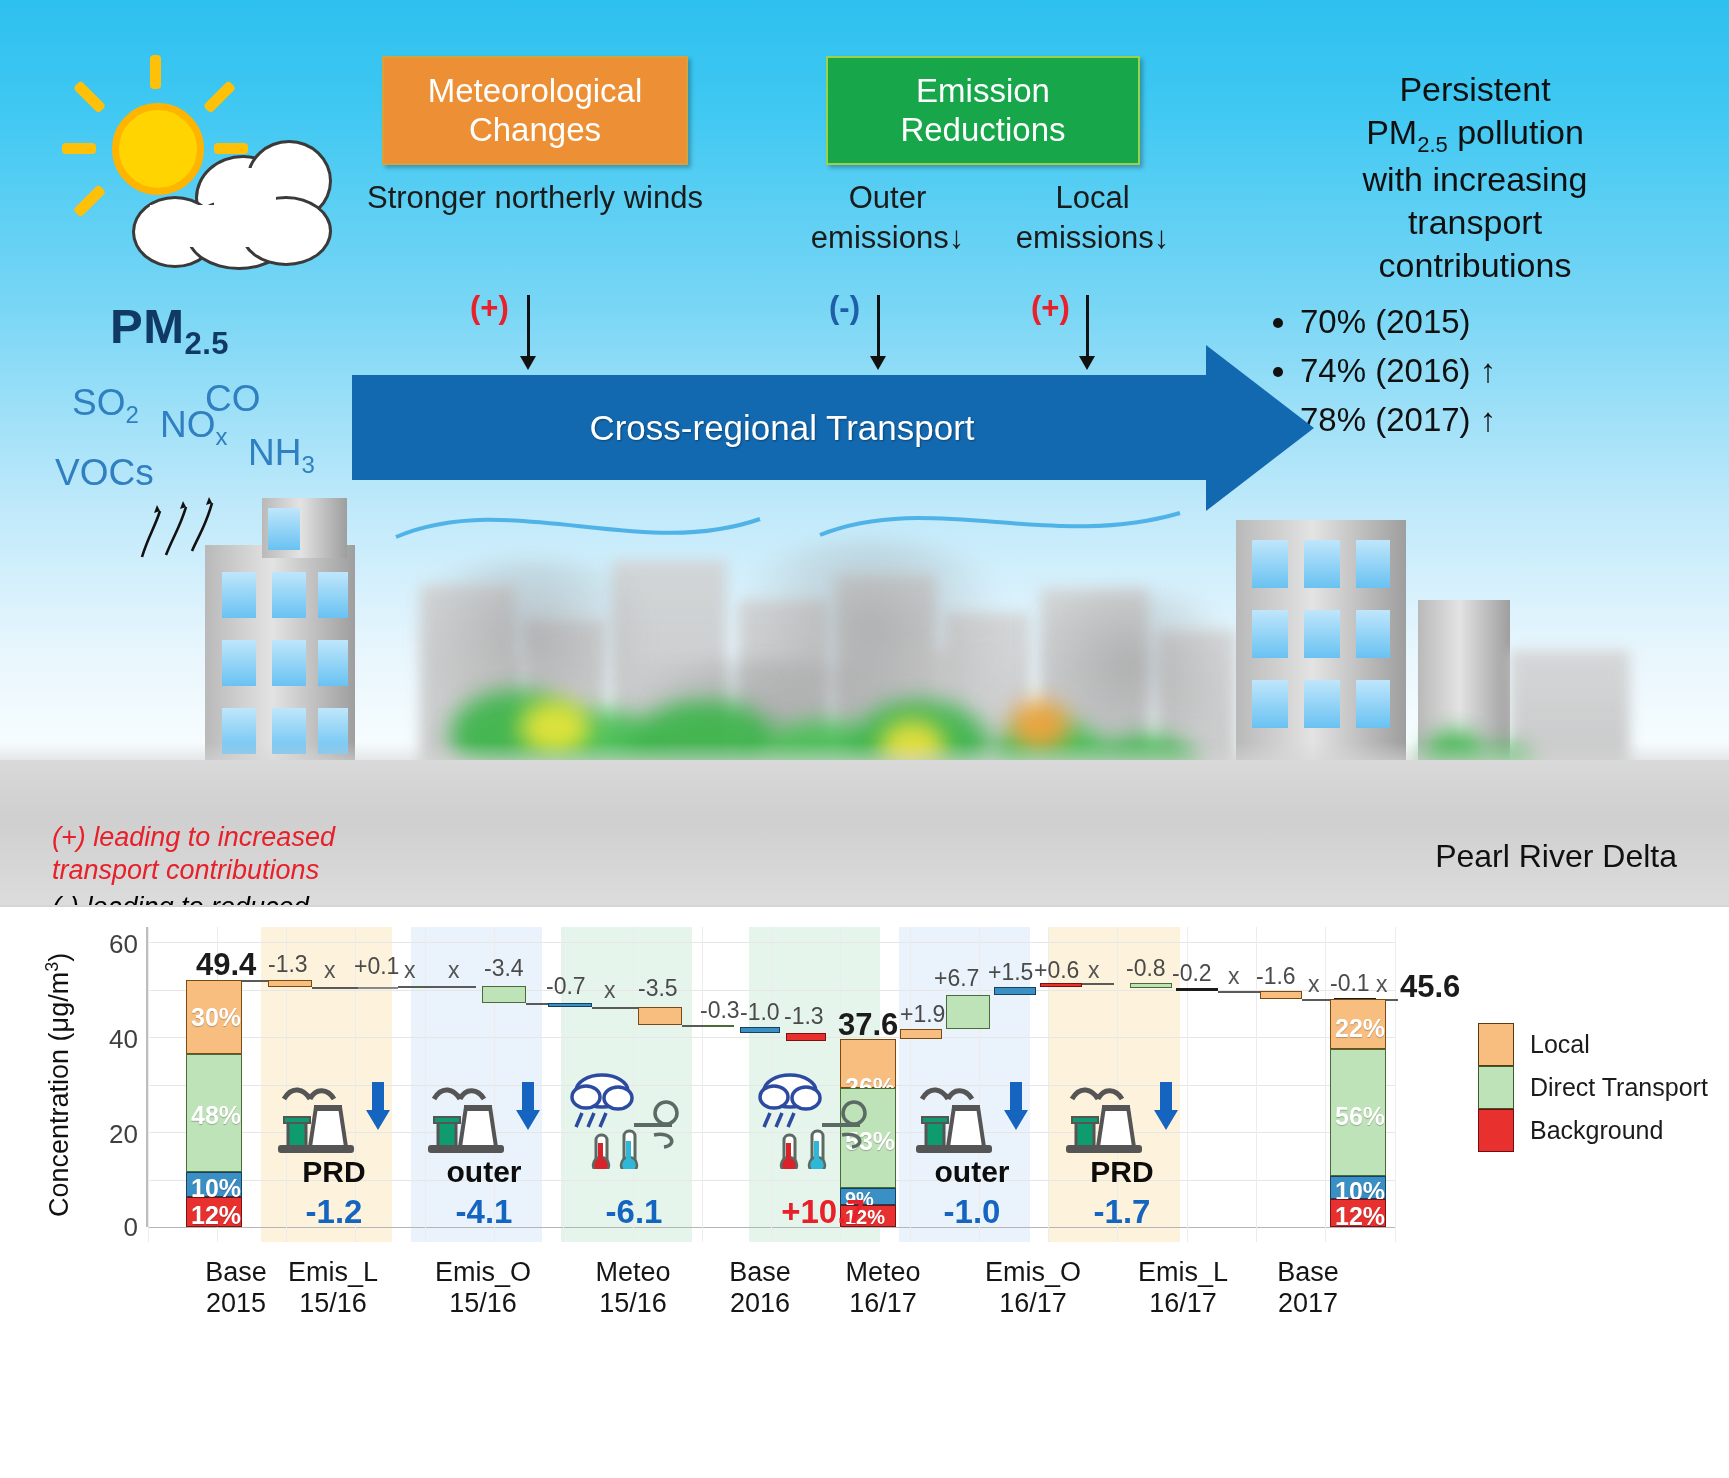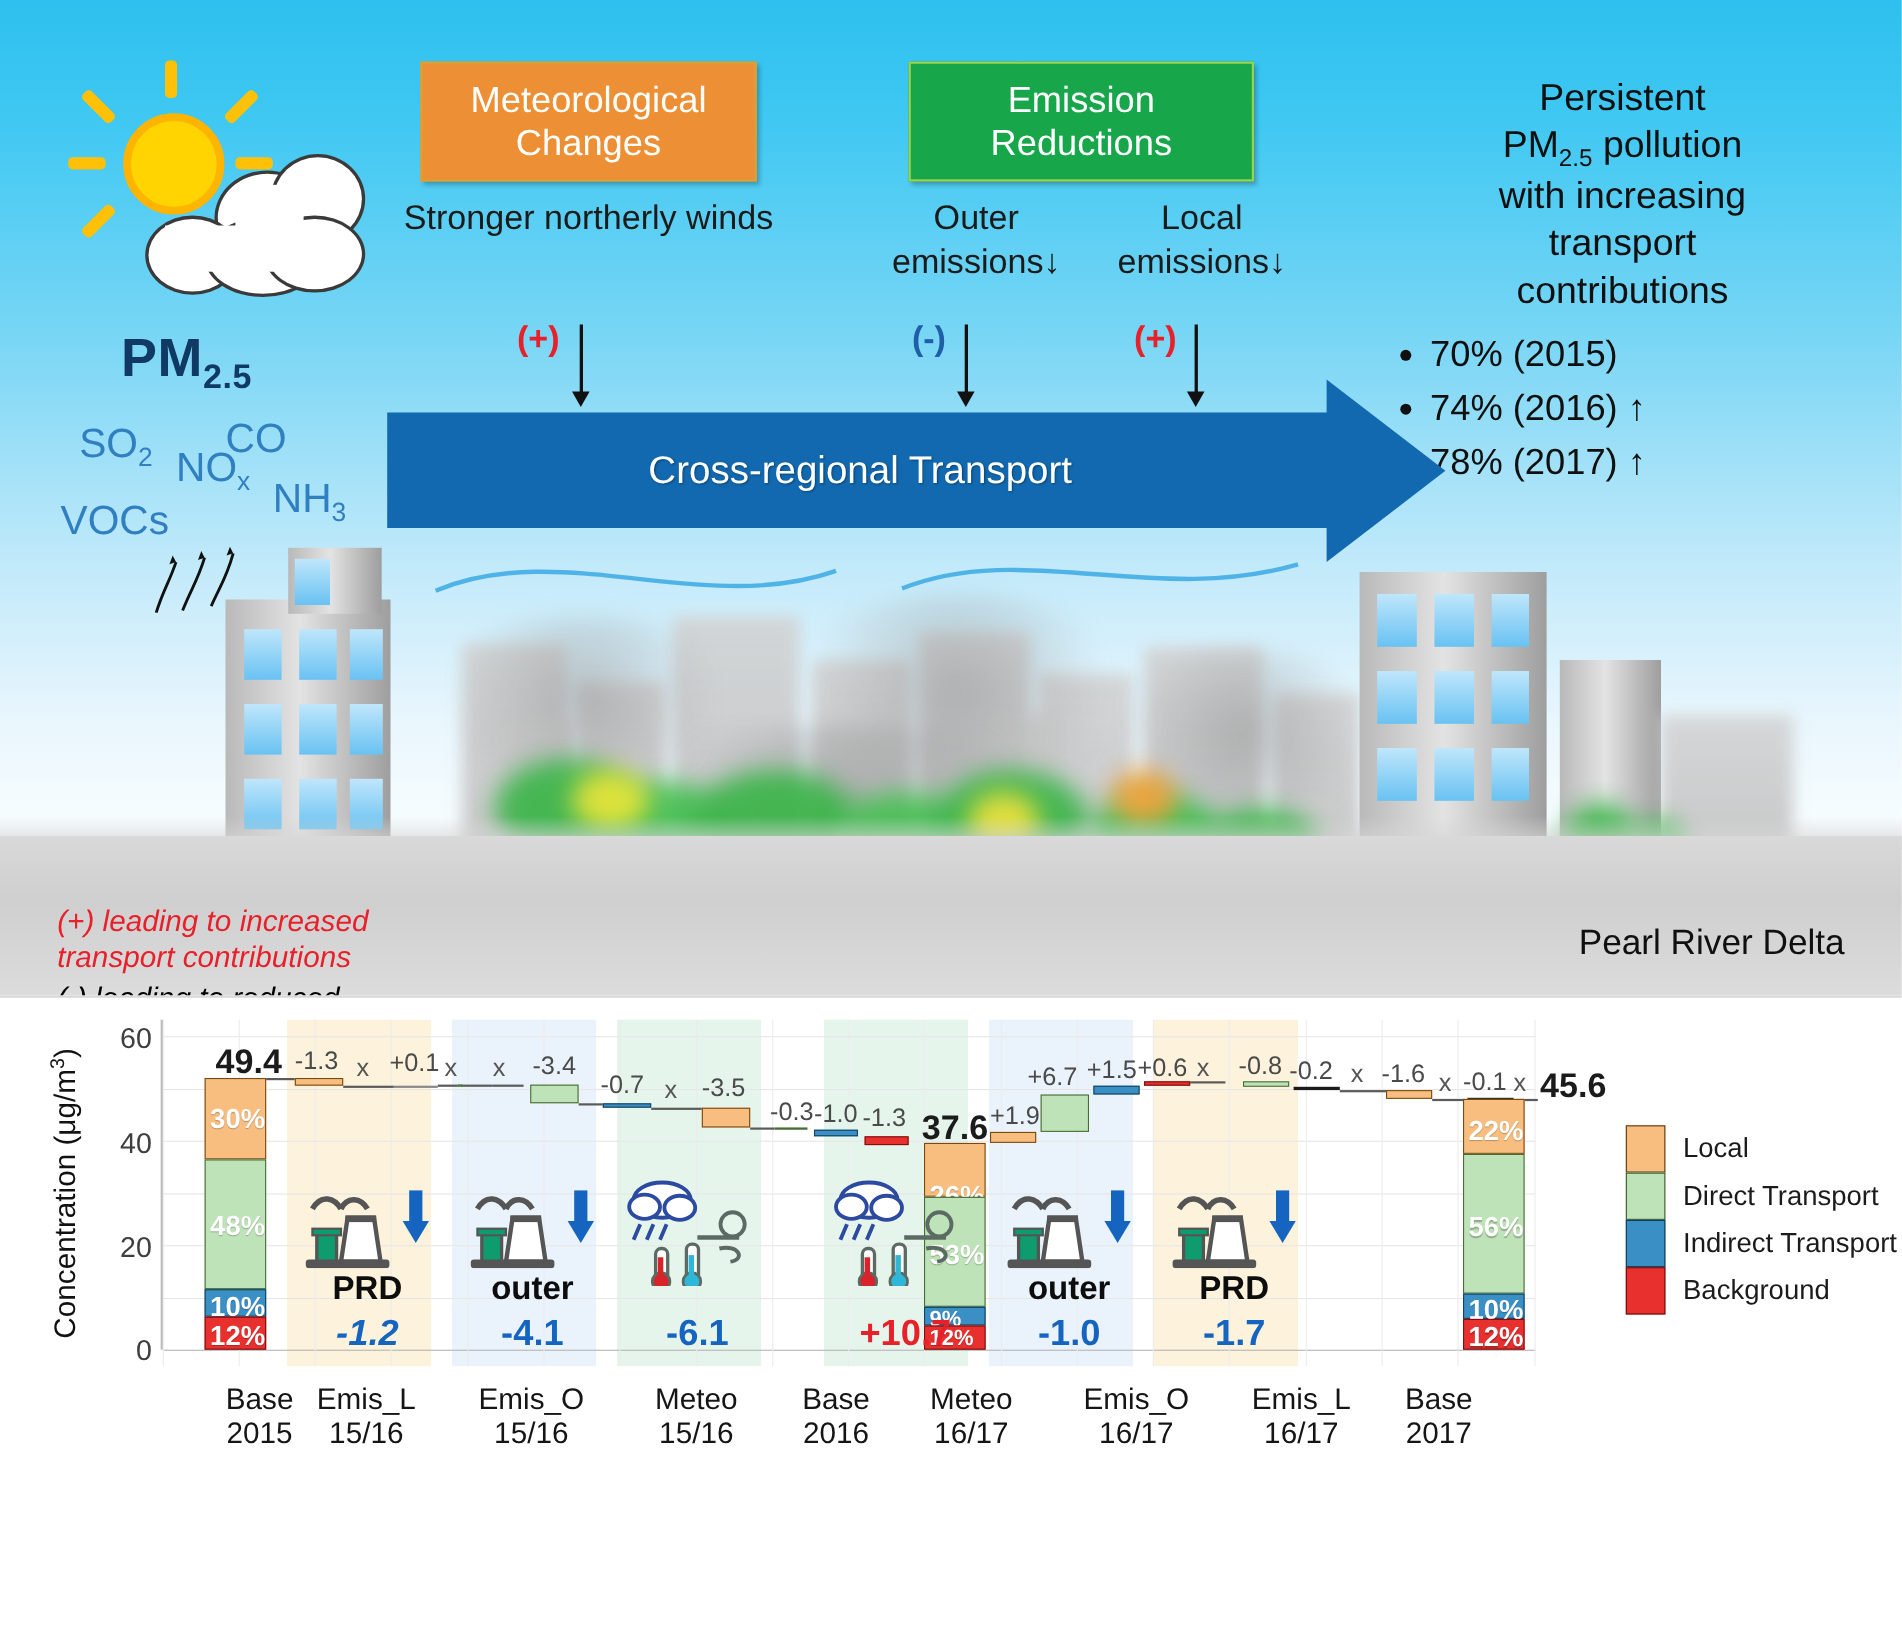--- a/index.html
+++ b/index.html
@@ -531,21 +531,21 @@
       <svg class="picto" style="left:1004px;top:155px;" width="28" height="52">
         <rect x="8" y="0" width="12" height="30" fill="#1565c0"></rect>
         <path d="M2,28 L26,28 L14,48 Z" fill="#1565c0"></path>
       </svg>
 
       <div class="scenlab" style="left:128px;top:228px;width:116px;">PRD</div>
       <div class="scenlab" style="left:278px;top:228px;width:116px;">outer</div>
       <div class="scenlab" style="left:766px;top:228px;width:116px;">outer</div>
       <div class="scenlab" style="left:916px;top:228px;width:116px;">PRD</div>
 
-      <div class="deltaval d-blue" style="left:126px;top:266px;width:120px;font-style:italic;">-1.2</div>
+      <div class="deltaval d-blue" style="left:126px;top:266px;width:120px;">-1.2</div>
       <div class="deltaval d-blue" style="left:276px;top:266px;width:120px;">-4.1</div>
       <div class="deltaval d-blue" style="left:426px;top:266px;width:120px;">-6.1</div>
       <div class="deltaval d-red" style="left:612px;top:266px;width:126px;">+10.7</div>
       <div class="deltaval d-blue" style="left:764px;top:266px;width:120px;">-1.0</div>
       <div class="deltaval d-blue" style="left:914px;top:266px;width:120px;">-1.7</div>
     </div>
 
     <div class="axisline" style="left:146px;top:20px;width:2px;height:300px;"></div>
     <div style="position:absolute;left:78px;top:22px;font-size:26px;color:#3f3f3f;width:60px;text-align:right;">60</div>
     <div style="position:absolute;left:78px;top:117px;font-size:26px;color:#3f3f3f;width:60px;text-align:right;">40</div>
@@ -595,23 +595,19 @@
     <div style="position:absolute;left:1478px;top:116px;">
       <div class="lgrow">
         <div class="lgsw" style="background:#f7be80;border:1.6px solid #5c3a10;"></div>
         <div class="lgtx">Local</div>
       </div>
       <div class="lgrow">
         <div class="lgsw" style="background:#bfe3b8;border:1.6px solid #3c5a2d;"></div>
         <div class="lgtx">Direct Transport</div>
       </div>
       <div class="lgrow">
-        <div class="lgsw" style="background:#3a8fc4;border:1.6px solid #123b56;"></div>
-        <div class="lgtx">Indirect Transport</div>
-      </div>
-      <div class="lgrow">
         <div class="lgsw" style="background:#e8302f;border:1.6px solid #6e0e0e;"></div>
         <div class="lgtx">Background</div>
       </div>
     </div>
 
   </div>
 </div>
 
 </body></html>

